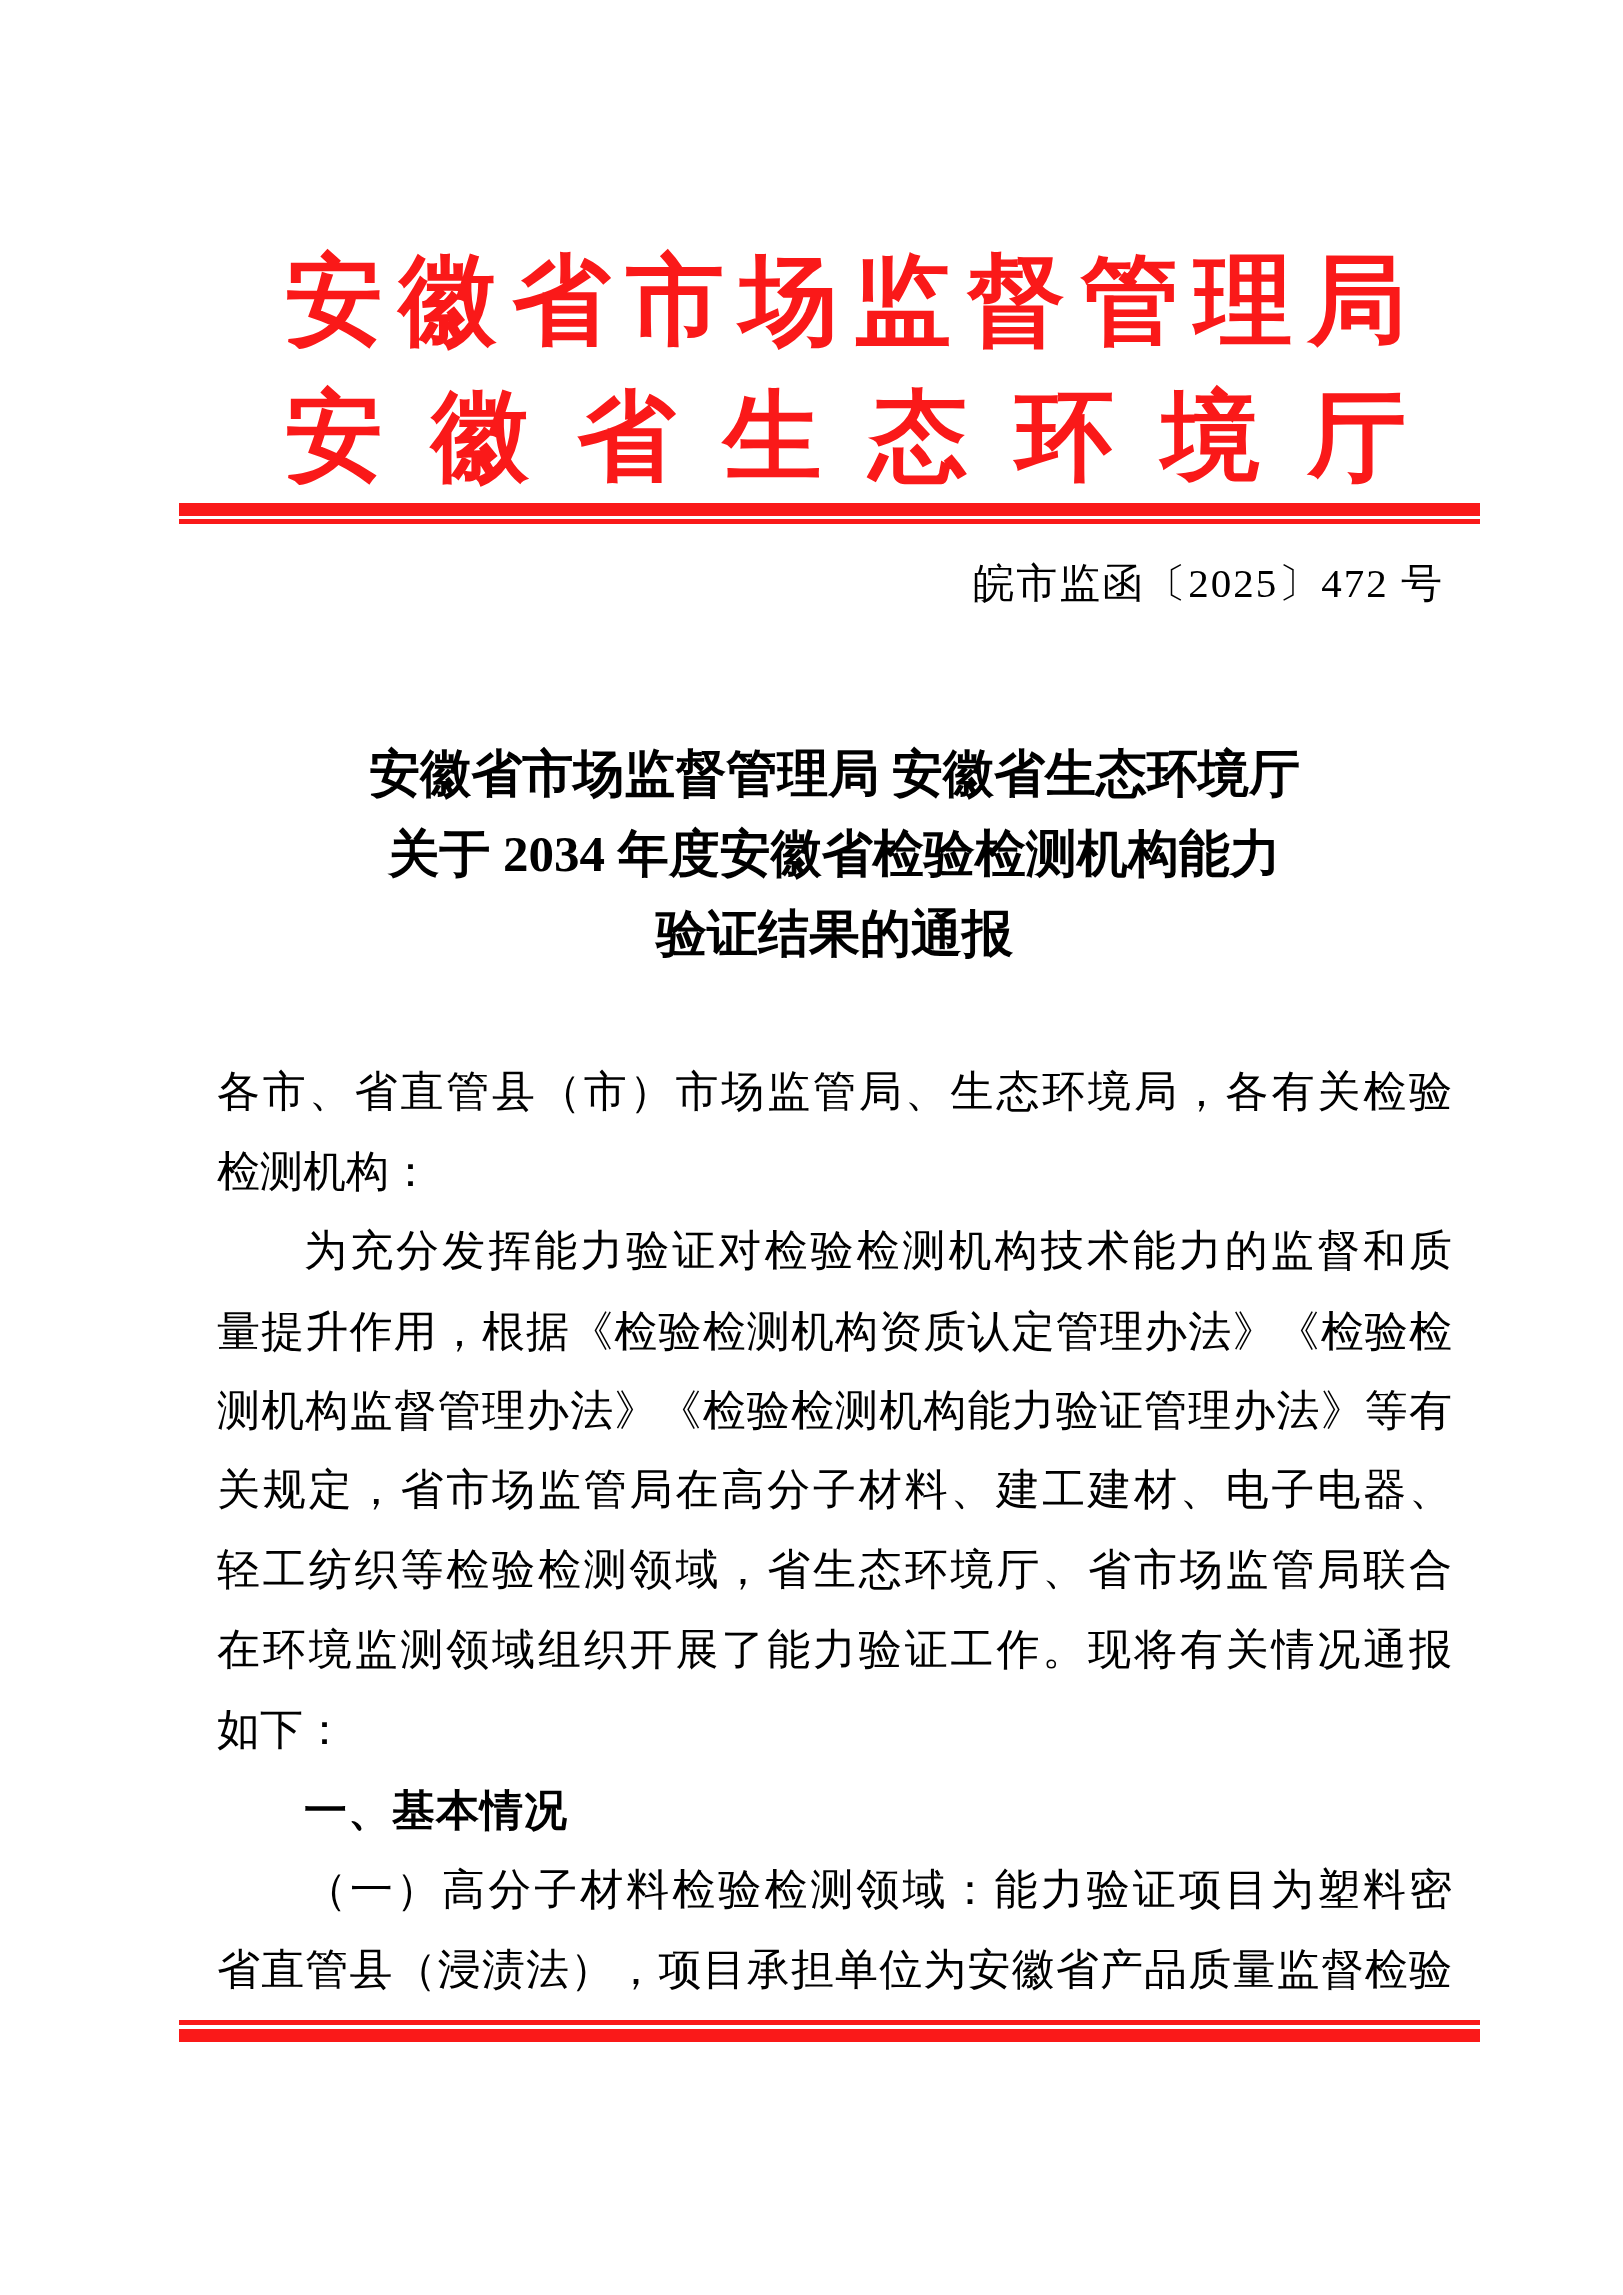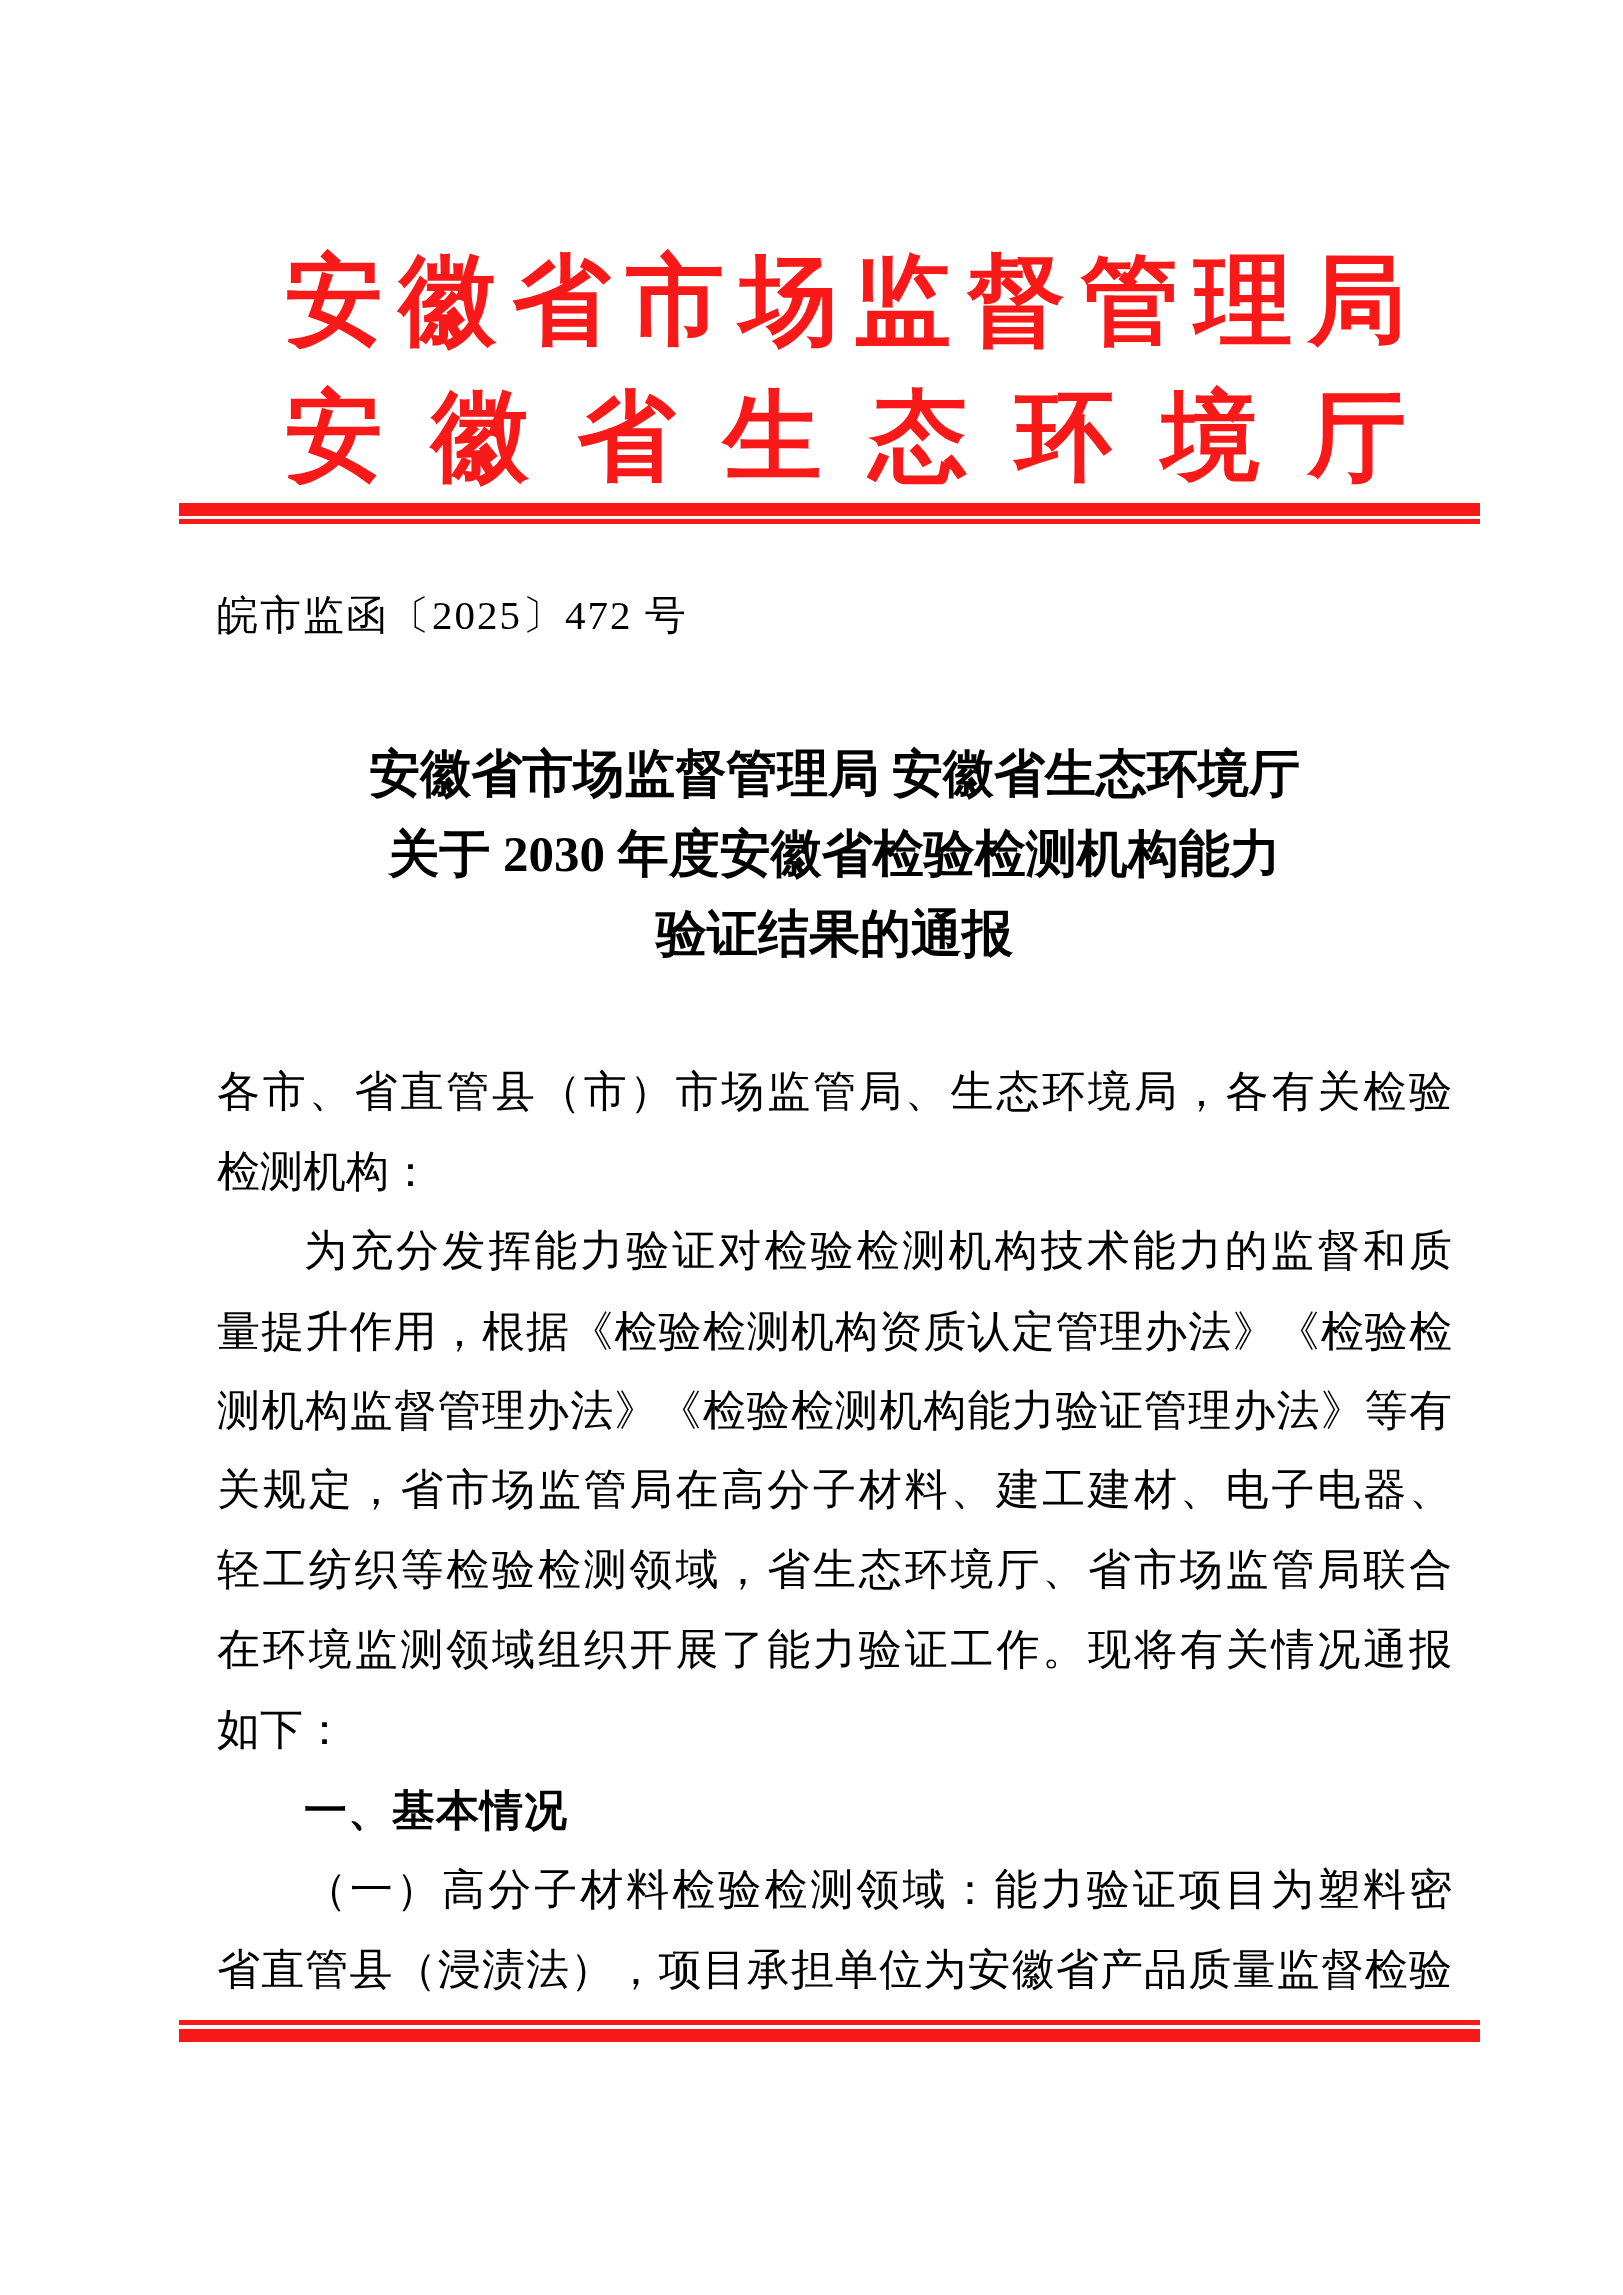--- a/index.html
+++ b/index.html
@@ -41,24 +41,24 @@
   }
   .rule-top-thick    { top: 503px;  height: 12.8px; }
   .rule-top-thin     { top: 519px; height: 4.6px;  }
   .rule-bottom-thin  { top: 2020px; height: 4.6px;  }
   .rule-bottom-thick { top: 2029px; height: 12.8px; }
   
   .doc-number {
     position: absolute;
     left: 217px;
     width: 1227px;
-    top: 590px;
+    top: 558px;
     font-size: 41px;
     line-height: 51px;
-    text-align: left;
+    text-align: right;
     letter-spacing: 2px;
     white-space: pre;
   }
   
   .title {
     position: absolute;
     left: 217px;
     width: 1235px;
     font-size: 51px;
     line-height: 58px;
@@ -97,21 +97,21 @@
 
   <div class="lh-line lh1">安徽省市场监督管理局</div>
   <div class="lh-line lh2">安徽省生态环境厅</div>
 
   <div class="rule rule-top-thick"></div>
   <div class="rule rule-top-thin"></div>
 
   <div class="doc-number">皖市监函〔2025〕472 号</div>
 
   <div class="title t1">安徽省市场监督管理局 安徽省生态环境厅</div>
-  <div class="title t2">关于 2030 年度安徽省检验检测机构能力</div>
+  <div class="title t2">关于 2034 年度安徽省检验检测机构能力</div>
   <div class="title t3">验证结果的通报</div>
 
   <div class="bl just" style="top:1064px">各市、省直管县（市）市场监管局、生态环境局，各有关检验</div>
   <div class="bl" style="top:1144px">检测机构：</div>
   <div class="bl just indent" style="top:1223px">为充分发挥能力验证对检验检测机构技术能力的监督和质</div>
   <div class="bl just" style="top:1383px">测机构监督管理办法》《检验检测机构能力验证管理办法》等有</div>
   <div class="bl just" style="top:1304px">量提升作用，根据《检验检测机构资质认定管理办法》《检验检</div>
   <div class="bl just" style="top:1462px">关规定，省市场监管局在高分子材料、建工建材、电子电器、</div>
   <div class="bl just" style="top:1542px">轻工纺织等检验检测领域，省生态环境厅、省市场监管局联合</div>
   <div class="bl just" style="top:1622px">在环境监测领域组织开展了能力验证工作。现将有关情况通报</div>

